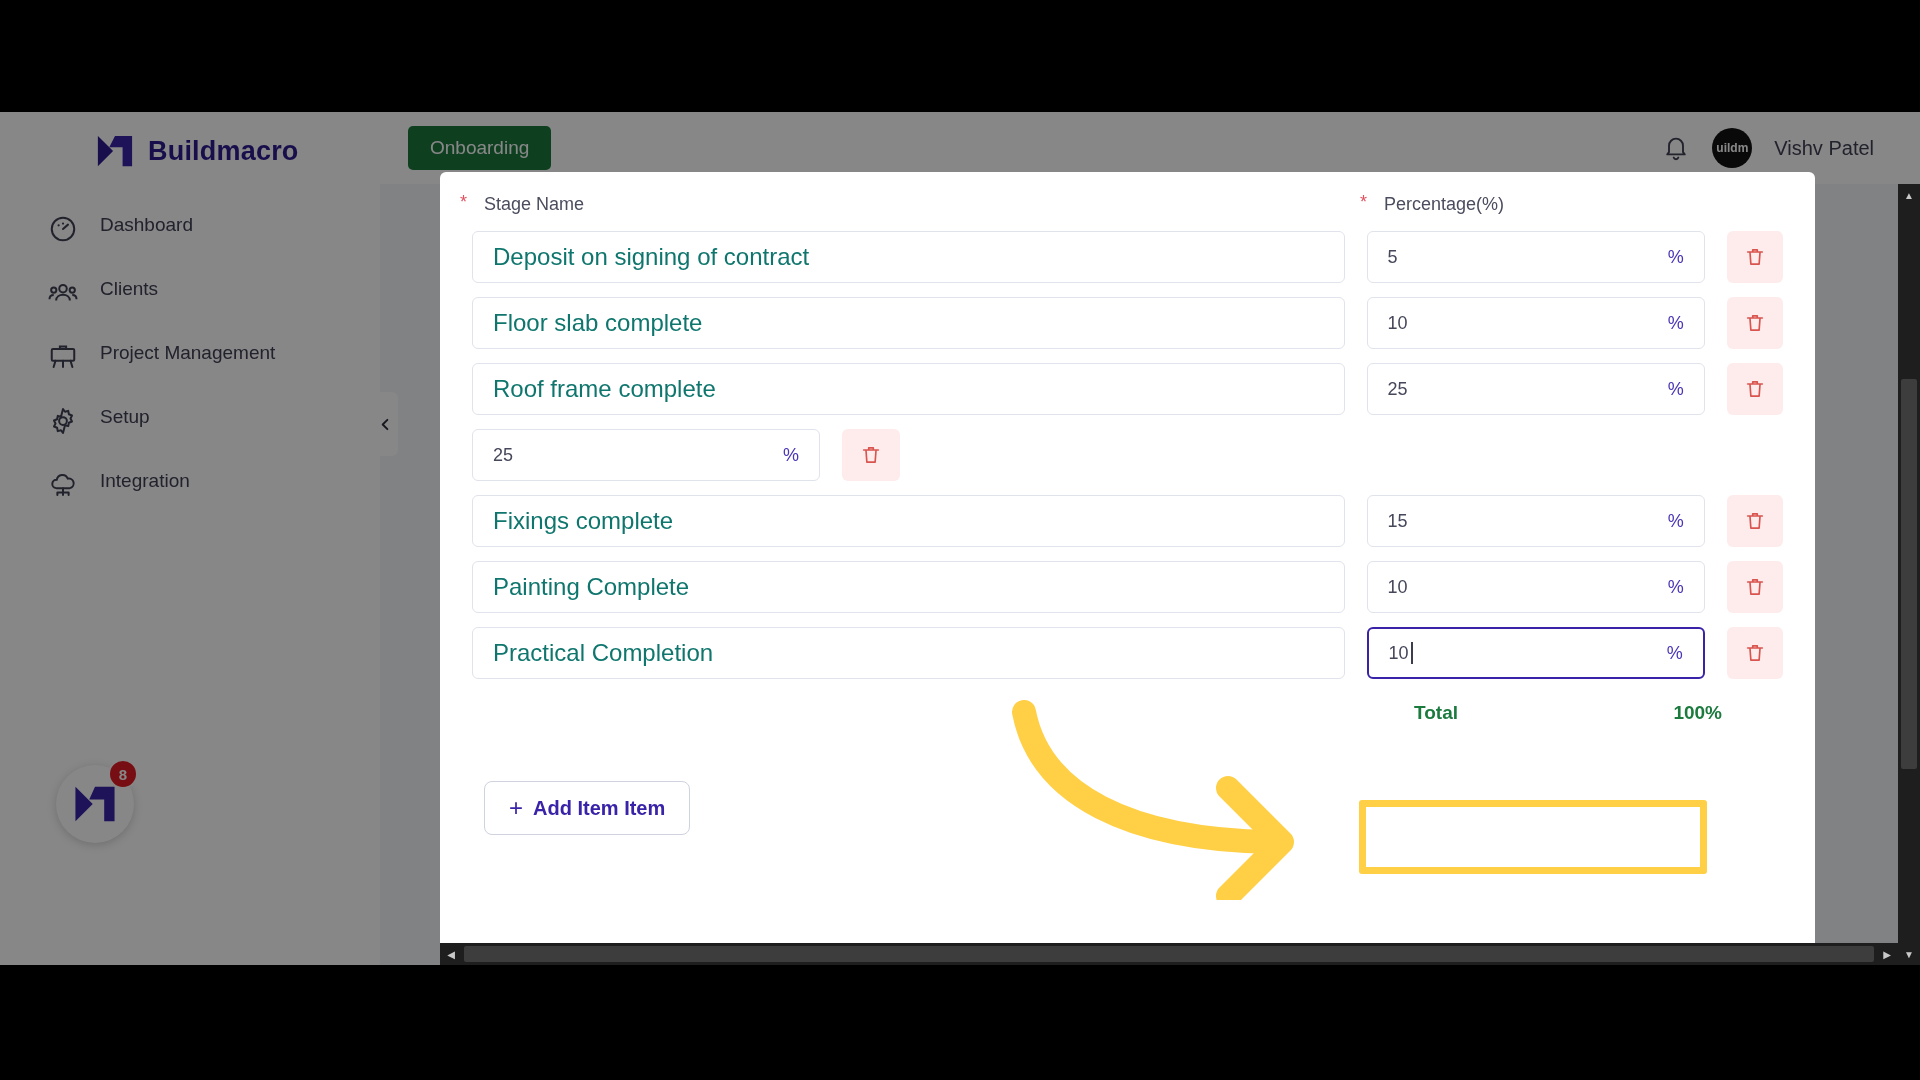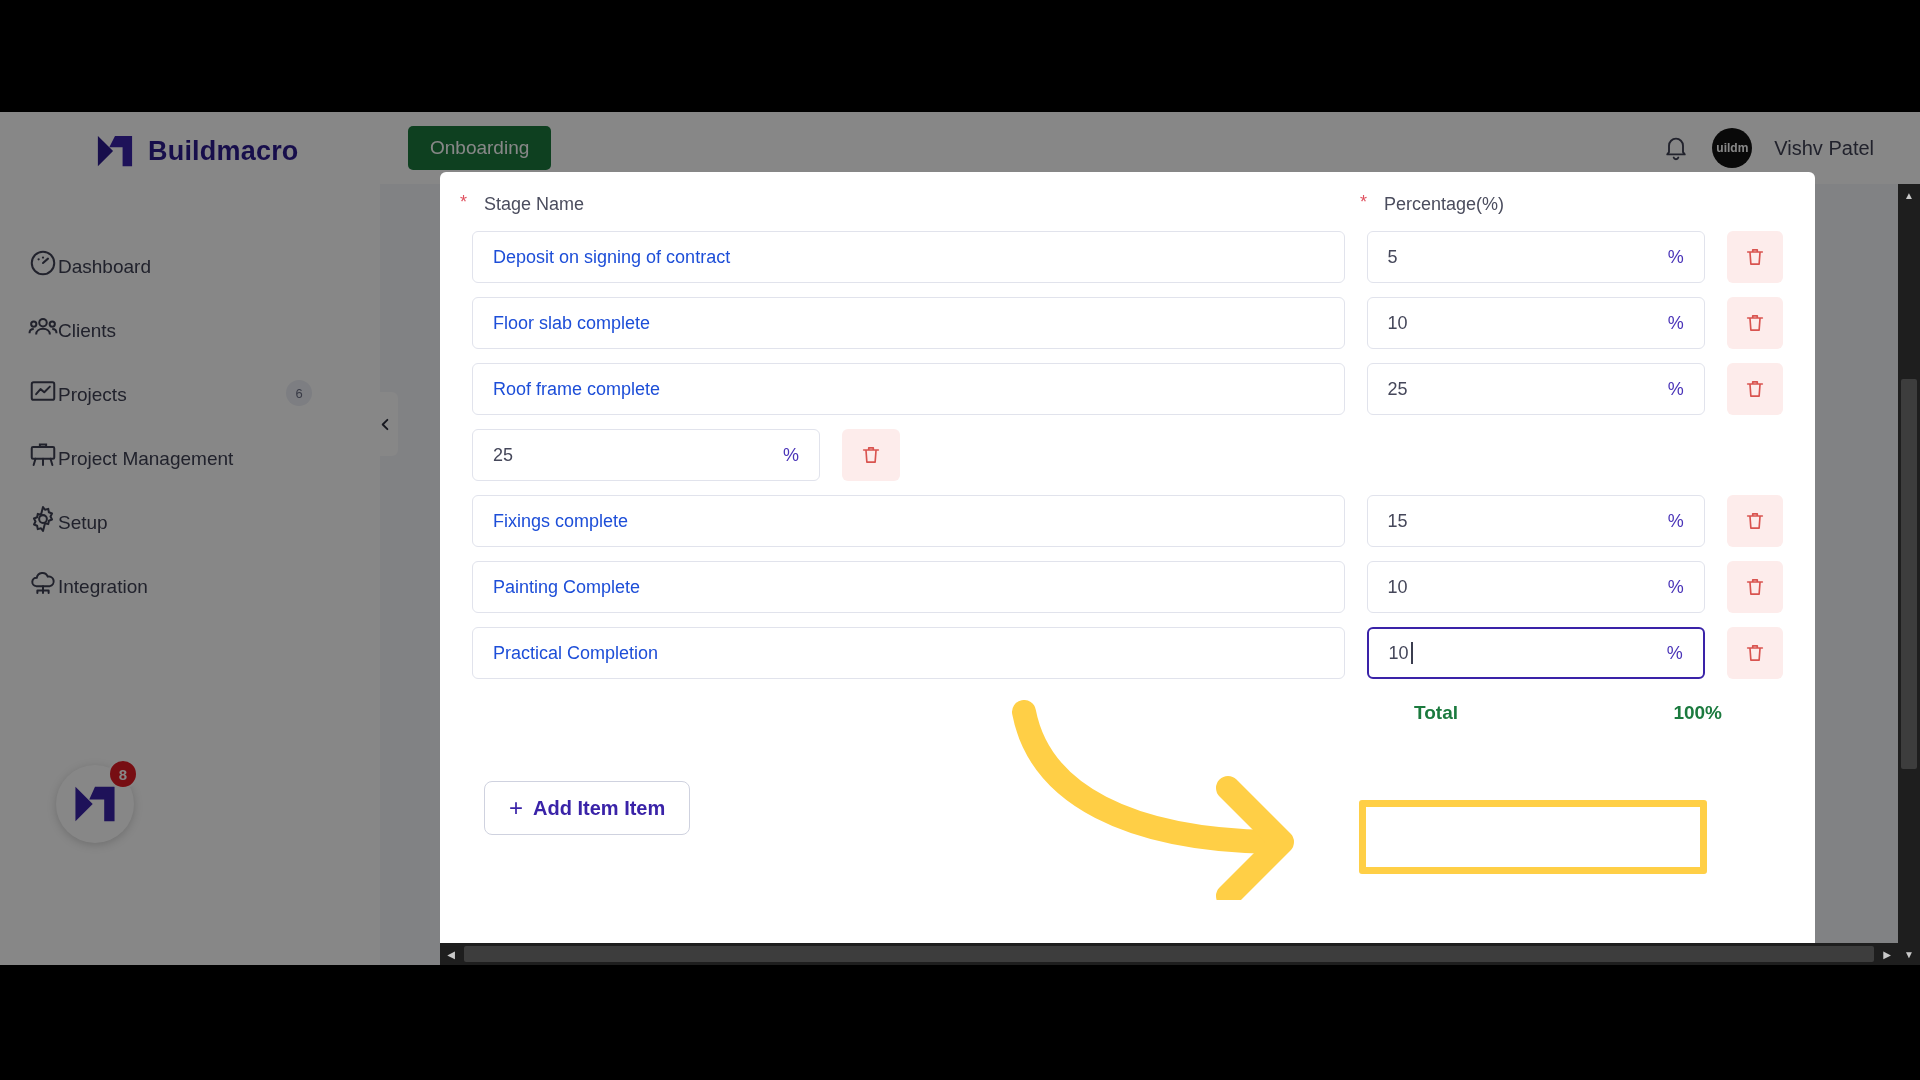--- a/index.html
+++ b/index.html
@@ -29,22 +29,22 @@
   #sidebar {
     position: absolute; left:0; top:0; width: 380px; height: 853px;
     background: #ffffff; z-index: 10;
   }
   .brand { display:flex; align-items:center; gap:14px; padding: 22px 0 0 96px; }
   .brand-mark { width: 38px; height: 34px; }
   .brand-name { font-size: 27px; font-weight: 700; color:#2d1b8f; letter-spacing:.2px; }
 
   .nav { margin-top: 46px; }
   .nav-item {
-    display:flex; align-items:flex-end; 
-    height: 64px; padding-left: 28px; position:relative;
+    display:flex; align-items:flex-start; gap:22px;
+    height: 64px; padding-left: 48px; position:relative;
     cursor:pointer;
   }
   .nav-icon { width: 30px; height: 30px; flex:0 0 30px; color:#3f4154; }
   .nav-icon svg { width:100%; height:100%; display:block; }
   .nav-label { font-size: 19px; color:#3f4154; }
   .nav-badge {
     position:absolute; right: 68px;
     width: 26px; height: 26px; border-radius: 50%;
     background: #eceef5; color:#6b6f85;
     font-size: 13px; display:flex; align-items:center; justify-content:center;
@@ -115,21 +115,21 @@
   .req-star { color:#e05260; font-size: 18px; position:absolute; left: -12px; top: -2px; }
   .head-stage { width: 900px; padding-left: 12px; }
   .head-pct  { width: 360px; padding-left: 12px; }
 
   .rows { margin-top: 16px; }
   .row { display:flex; align-items:center; gap: 22px; margin-bottom: 14px; }
   .cell-stage {
     width: 900px; height: 52px;
     border:1px solid #e1e3ec; border-radius: 6px;
     display:flex; align-items:center; padding: 0 20px;
-    font-size: 18px; color:#1d4ed8; background:#fff;
+    font-size: 24px; color:#0f766e; background:#fff;
     cursor:text;
   }
   .cell-pct {
     position:relative; width: 348px; height: 52px;
     border:1px solid #e1e3ec; border-radius: 6px;
     display:flex; align-items:center; padding: 0 20px;
     font-size: 18px; color:#45475a; background:#fff; cursor:text;
   }
   .cell-pct .pct-sign {
     position:absolute; right: 20px; top:50%; transform:translateY(-50%);
@@ -252,30 +252,20 @@
               <path d="M6.5 18c0-3 2.6-4.6 5.5-4.6S17.5 15 17.5 18"></path>
               <circle cx="4.6" cy="9.6" r="2.1"></circle>
                 <path d="M1.2 17c0-2.3 1.6-3.4 3.4-3.4"></path>
               <circle cx="19.4" cy="9.6" r="2.1"></circle>
                 <path d="M22.8 17c0-2.3-1.6-3.4-3.4-3.4"></path>
             </svg>
           </span>
           <span class="nav-label">Clients</span>
         </div>
 
-        <div class="nav-item">
-          <span class="nav-icon">
-            <svg viewBox="0 0 24 24" fill="none" stroke="currentColor" stroke-width="1.6">
-              <rect x="3" y="5" width="18" height="14" rx="1.5"></rect>
-              <path d="M6.5 14.5 L10 10.5 L13 13 L17.5 8.5" stroke-linecap="round" stroke-linejoin="round"></path>
-            </svg>
-          </span>
-          <span class="nav-label">Projects</span>
-          <span class="nav-badge">6</span>
-        </div>
 
         <div class="nav-item">
           <span class="nav-icon">
             <svg viewBox="0 0 24 24" fill="none" stroke="currentColor" stroke-width="1.6">
               <rect x="3" y="5.5" width="18" height="9.5" rx="1"></rect>
               <path d="M9.5 5.5 V3.5 h5 v2"></path>
               <path d="M6 15 L4.5 20 M18 15 L19.5 20 M12 15 V20" stroke-linecap="round"></path>
             </svg>
           </span>
           <span class="nav-label">Project Management</span>

